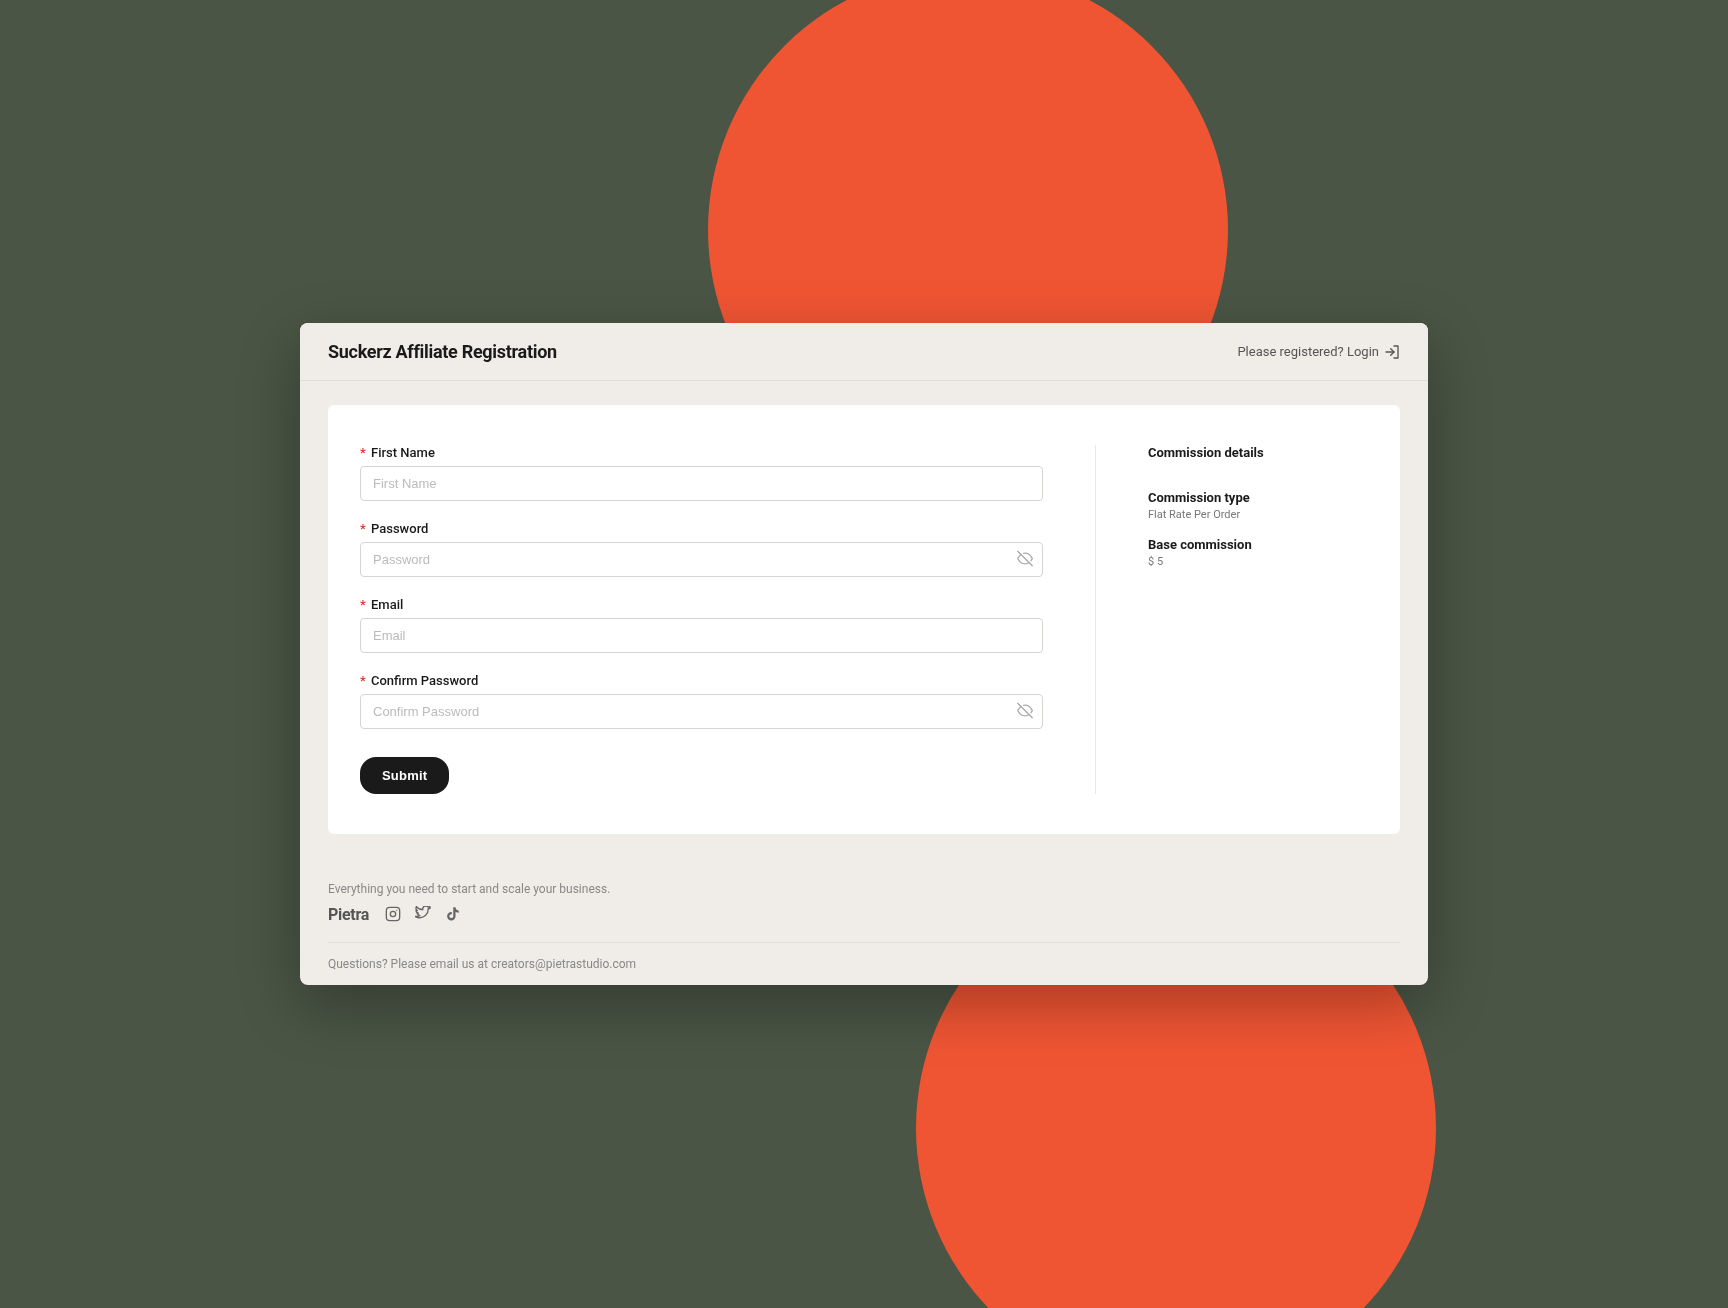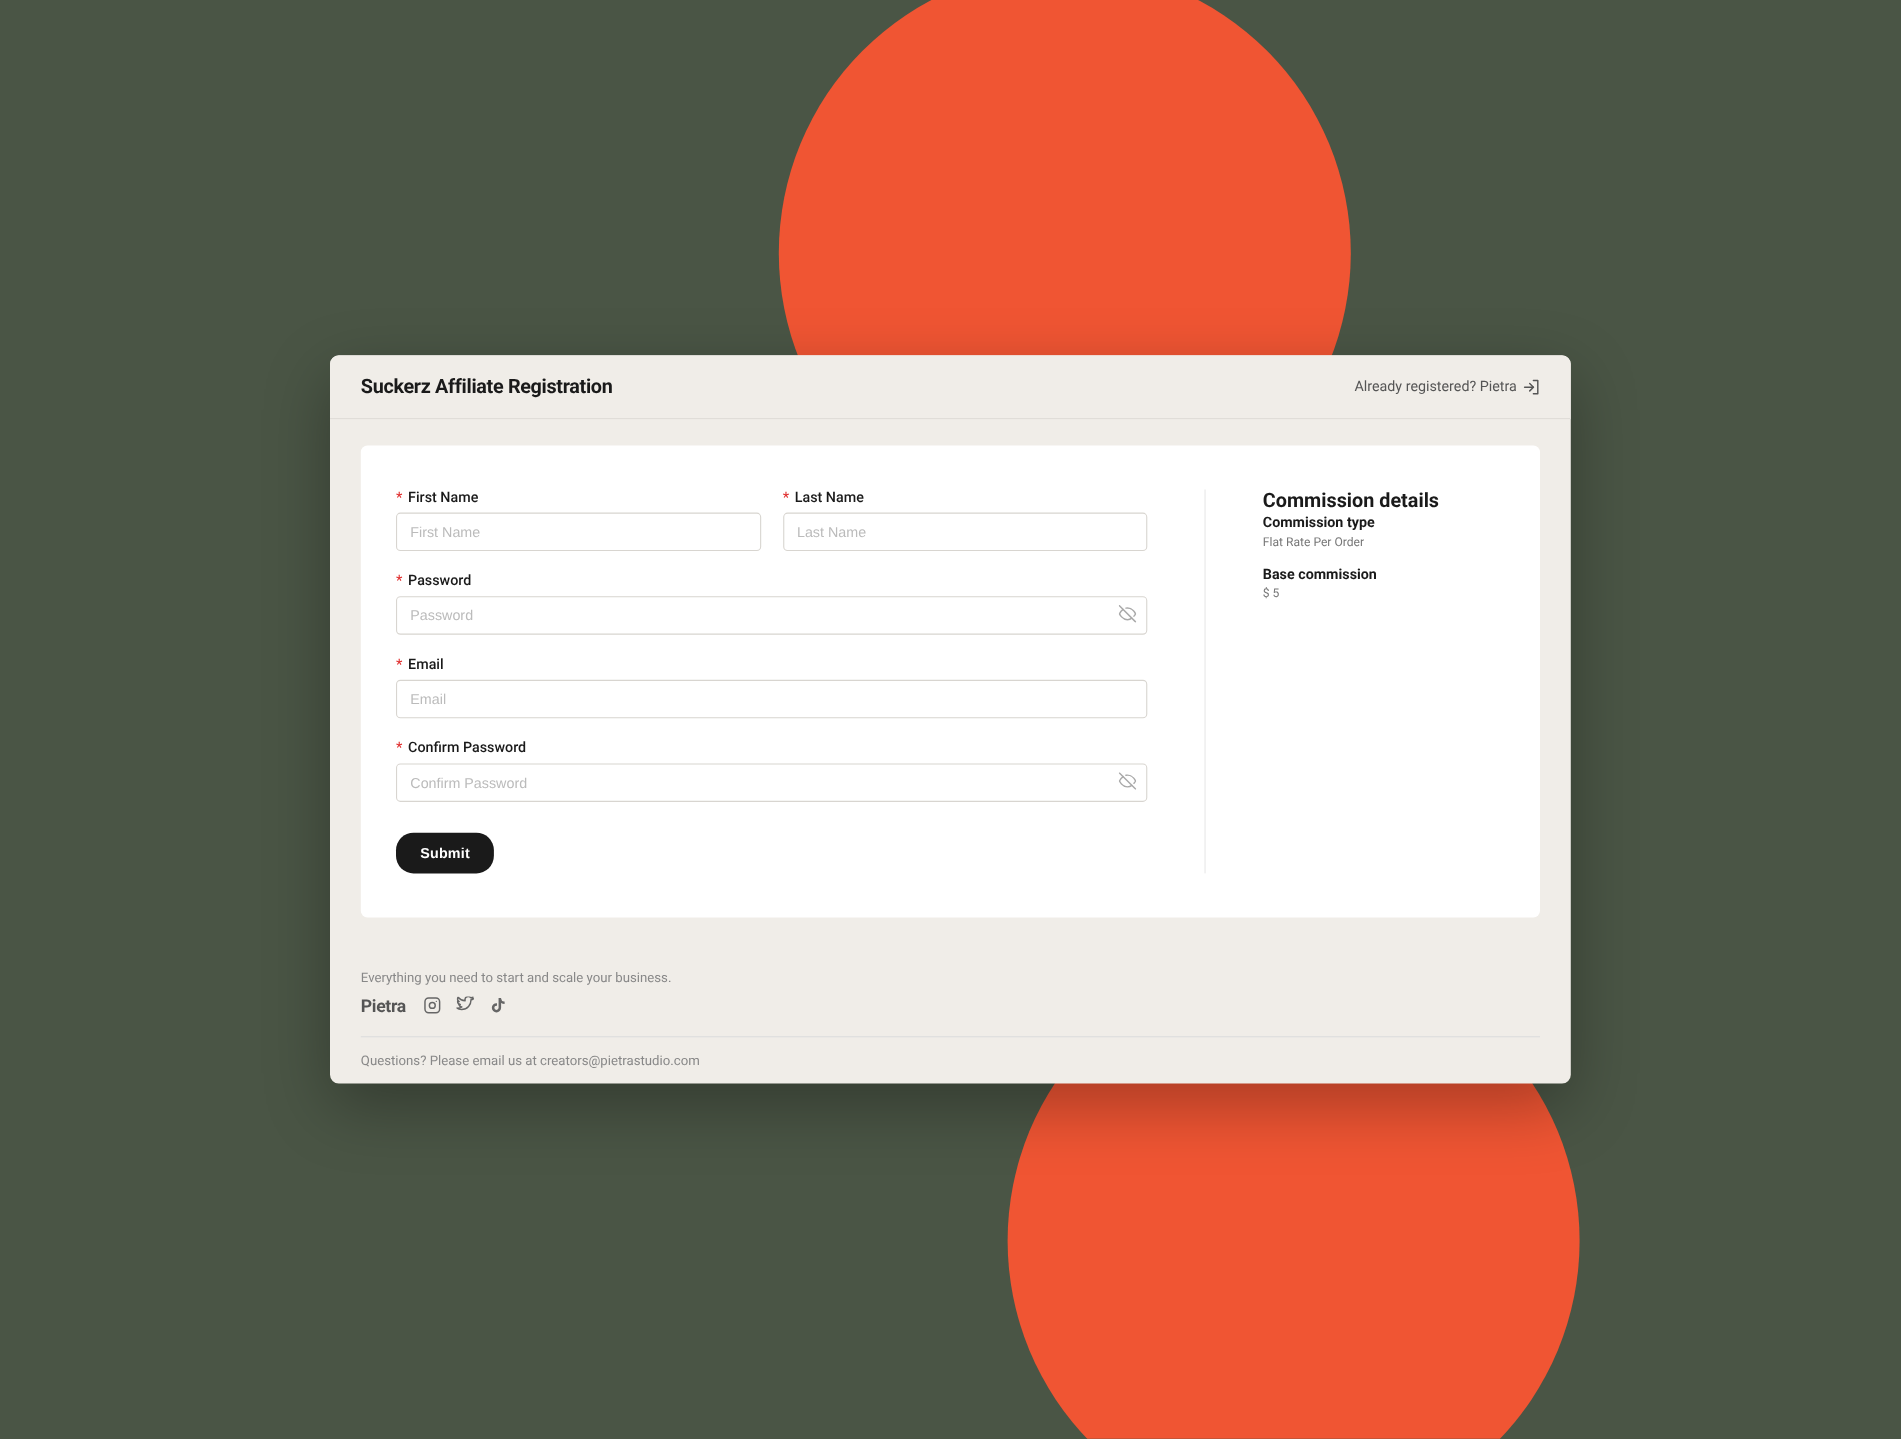--- a/index.html
+++ b/index.html
@@ -188,24 +188,24 @@
       border-radius: 16px;
       padding: 11px 22px;
       font-size: 13px;
       font-weight: 600;
       cursor: pointer;
       letter-spacing: 0.2px;
       margin-top: 8px;
     }
 
     .commission-title {
-      font-size: 18px;
+      font-size: 13px;
       font-weight: 700;
       color: #1a1a1a;
-      margin-bottom: 2px;
+      margin-bottom: 30px;
     }
 
     .commission-item {
       margin-bottom: 16px;
     }
 
     .commission-label {
       font-size: 13px;
       font-weight: 700;
       color: #1a1a1a;
@@ -276,21 +276,21 @@
 <body>
 
 <div class="bg-circle-top"></div>
 <div class="bg-circle-bottom"></div>
 
 <div class="window">
 
   <div class="window-header">
     <span class="window-title">Suckerz Affiliate Registration</span>
     <a class="login-link" href="#">
-      <span>Already registered? Pietra</span>
+      <span>Please registered? Login</span>
       <span class="login-icon">
         <svg width="16" height="16" viewBox="0 0 24 24" fill="none" stroke="#555" stroke-width="2" stroke-linecap="round" stroke-linejoin="round">
           <path d="M15 3h6v18h-6"></path>
           <polyline points="10 17 15 12 10 7"></polyline>
           <line x1="15" y1="12" x2="3" y2="12"></line>
         </svg>
       </span>
     </a>
   </div>
 
@@ -300,27 +300,20 @@
       <div class="form-left">
 
         
         <div class="name-row">
           <div class="form-group">
             <label class="field-label">
               <span class="required-star">*</span>
               <span>First Name</span>
             </label>
             <input class="field-input" type="text" placeholder="First Name" style="">
-          </div>
-          <div class="form-group">
-            <label class="field-label">
-              <span class="required-star">*</span>
-              <span>Last Name</span>
-            </label>
-            <input class="field-input" type="text" placeholder="Last Name" style="">
           </div>
         </div>
 
         
         <div class="form-group-full">
           <label class="field-label">
             <span class="required-star">*</span>
             <span>Password</span>
           </label>
           <div class="input-wrapper">

